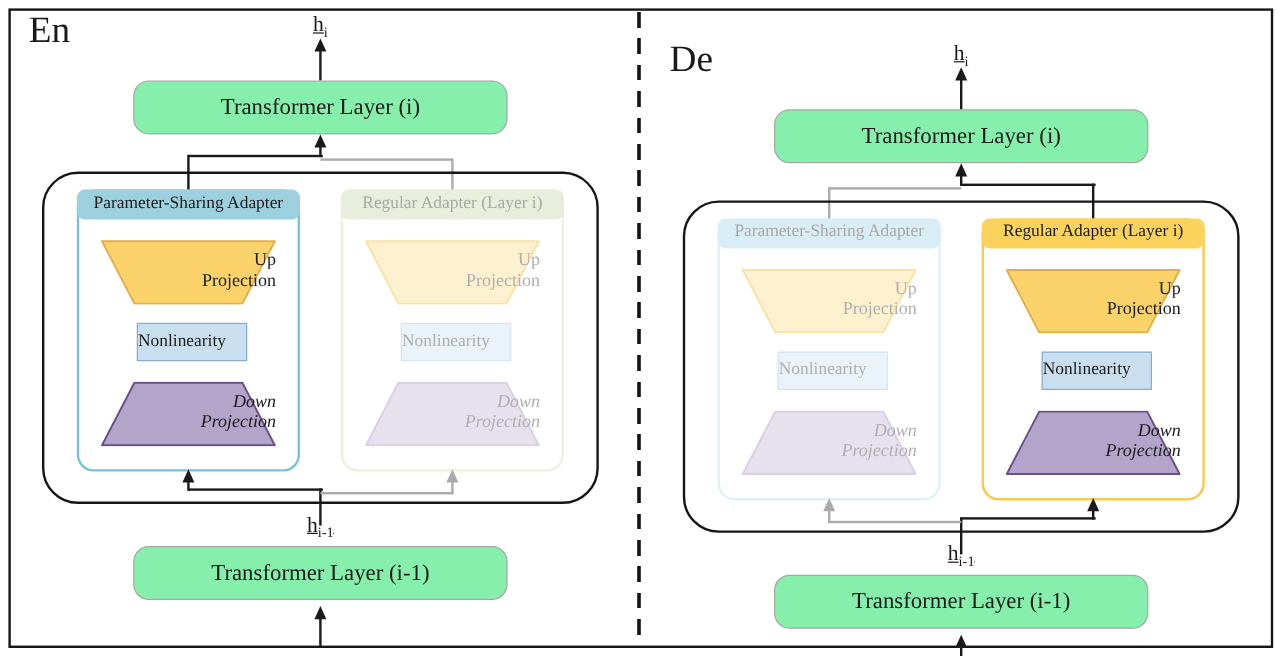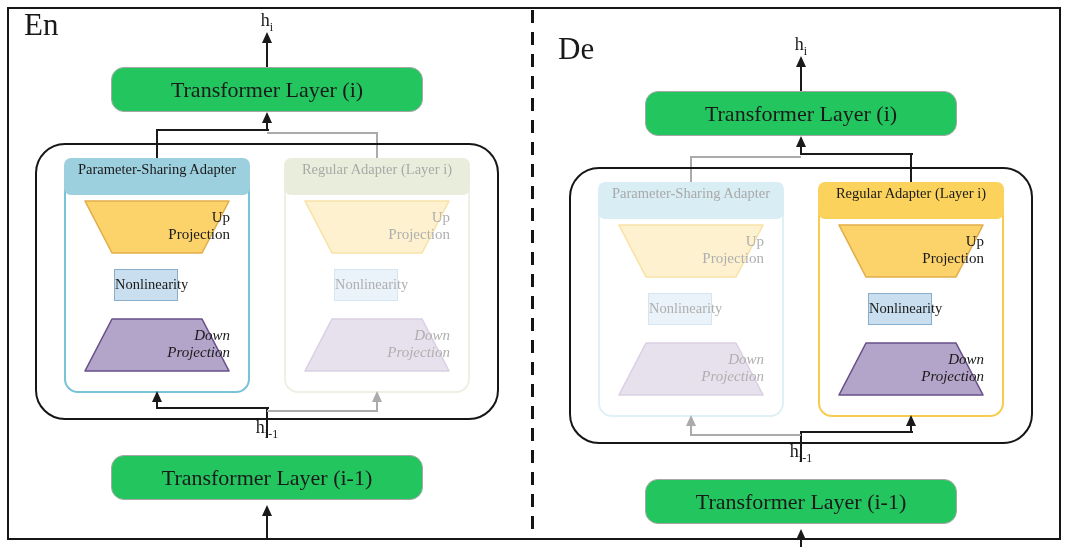--- a/index.html
+++ b/index.html
@@ -11,29 +11,29 @@
   .divider{
     position:absolute;left:531px;top:10px;height:527px;width:3px;
     background:repeating-linear-gradient(to bottom,#141414 0 13px,transparent 13px 22px);
   }
   .panel{position:absolute;top:0;width:534px;height:547px;}
   .panel-en{left:0;--active-x:157px;--faded-x:377px;}
   .panel-de{left:534px;margin-top:24px;--active-x:377px;--faded-x:157px;}
 
   .panel-title{position:absolute;left:24px;top:8px;font-size:31px;line-height:34px;}
 
-  .hlabel{position:absolute;width:120px;text-align:center;font-size:18px;line-height:22px;}
+  .hlabel{position:absolute;width:120px;text-align:center;font-size:18px;line-height:22px;text-decoration:underline;}
   .hlabel sub{font-size:12px;}
   .h-out{left:207px;top:9px;}
-  .h-in{left:207px;top:416px;}
+  .h-in{left:207px;top:426px;}
 
   .tbox{
     position:absolute;left:111px;width:312px;height:45px;border-radius:13px;
-    background:#22c55e;border:1px solid #A6A6A6;box-sizing:border-box;
-    display:flex;align-items:center;justify-content:center;font-size:22px;
+    background:#86efac;border:1px solid #A6A6A6;box-sizing:border-box;
+    display:flex;align-items:center;justify-content:center;font-size:19px;
   }
   .tbox-top{top:67px;}
   .tbox-bottom{top:455px;}
 
   
   .seg{position:absolute;background:#1a1a1a;}
   .seg.gray{background:#ABABAB;}
   .head{position:absolute;width:0;height:0;border-left:5px solid transparent;border-right:5px solid transparent;border-bottom:11px solid #1a1a1a;}
   .head.gray{border-bottom-color:#ABABAB;}
 
@@ -65,21 +65,21 @@
     position:absolute;left:35px;top:143px;width:464px;height:277px;
     border:2px solid #161616;border-radius:30px;box-sizing:border-box;background:transparent;
   }
 
   .adapter{position:absolute;top:158px;width:186px;height:235px;}
   .adapter .body{
     position:absolute;inset:0;border:2px solid var(--bdr);border-radius:14px;
     box-sizing:border-box;background:#fff;
   }
   .adapter .hdr{
-    position:absolute;left:0;top:0;width:186px;height:37px;border-radius:7px;
+    position:absolute;left:0;top:0;width:186px;height:25px;border-radius:7px;
     background:var(--hdr);color:var(--hdr-txt);font-size:14.5px;line-height:23px;
     text-align:center;box-sizing:border-box;
   }
   .pos-left{left:64px;} .pos-right{left:284px;border-radius:16px;}
 
   .theme-teal{--hdr:#9DD0DE;--bdr:#77C3D7;--hdr-txt:#1a1a1a;}
   .theme-green{--hdr:#E8EEDB;--bdr:#ECF1E3;--hdr-txt:#A9A9A9;}
   .theme-blue{--hdr:#D9EDF4;--bdr:#E0F1F6;--hdr-txt:#A9A9A9;}
   .theme-yellow{--hdr:#FBD35C;--bdr:#F7CB4D;--hdr-txt:#1a1a1a;}
 
@@ -89,21 +89,21 @@
   .trap{position:absolute;left:20px;width:146px;height:54px;}
   .trap polygon{fill:var(--f);stroke:var(--s);stroke-width:1.6;stroke-linejoin:round;}
   .trap-up{top:42px;--f:var(--up-f);--s:var(--up-s);}
   .trap-down{top:160px;--f:var(--dn-f);--s:var(--dn-s);}
   .trap-label{
     position:absolute;left:20px;width:146px;text-align:right;color:var(--blk-txt);
     font-size:15px;line-height:17px;
   }
   .lbl-up{top:51px;} .lbl-down{top:169px;font-style:italic;}
   .nonlin{
-    position:absolute;left:50px;top:111px;width:64px;height:32px;box-sizing:border-box;
+    position:absolute;left:50px;top:111px;width:92px;height:32px;box-sizing:border-box;
     background:var(--nl-f);border:1.5px solid var(--nl-s);color:var(--blk-txt);
     font-size:14.5px;line-height:28px;text-align:left;
   }
 </style>
 </head>
 <body>
 
 <div class="stage">
   <div class="frame"></div>
   <div class="divider"></div>

